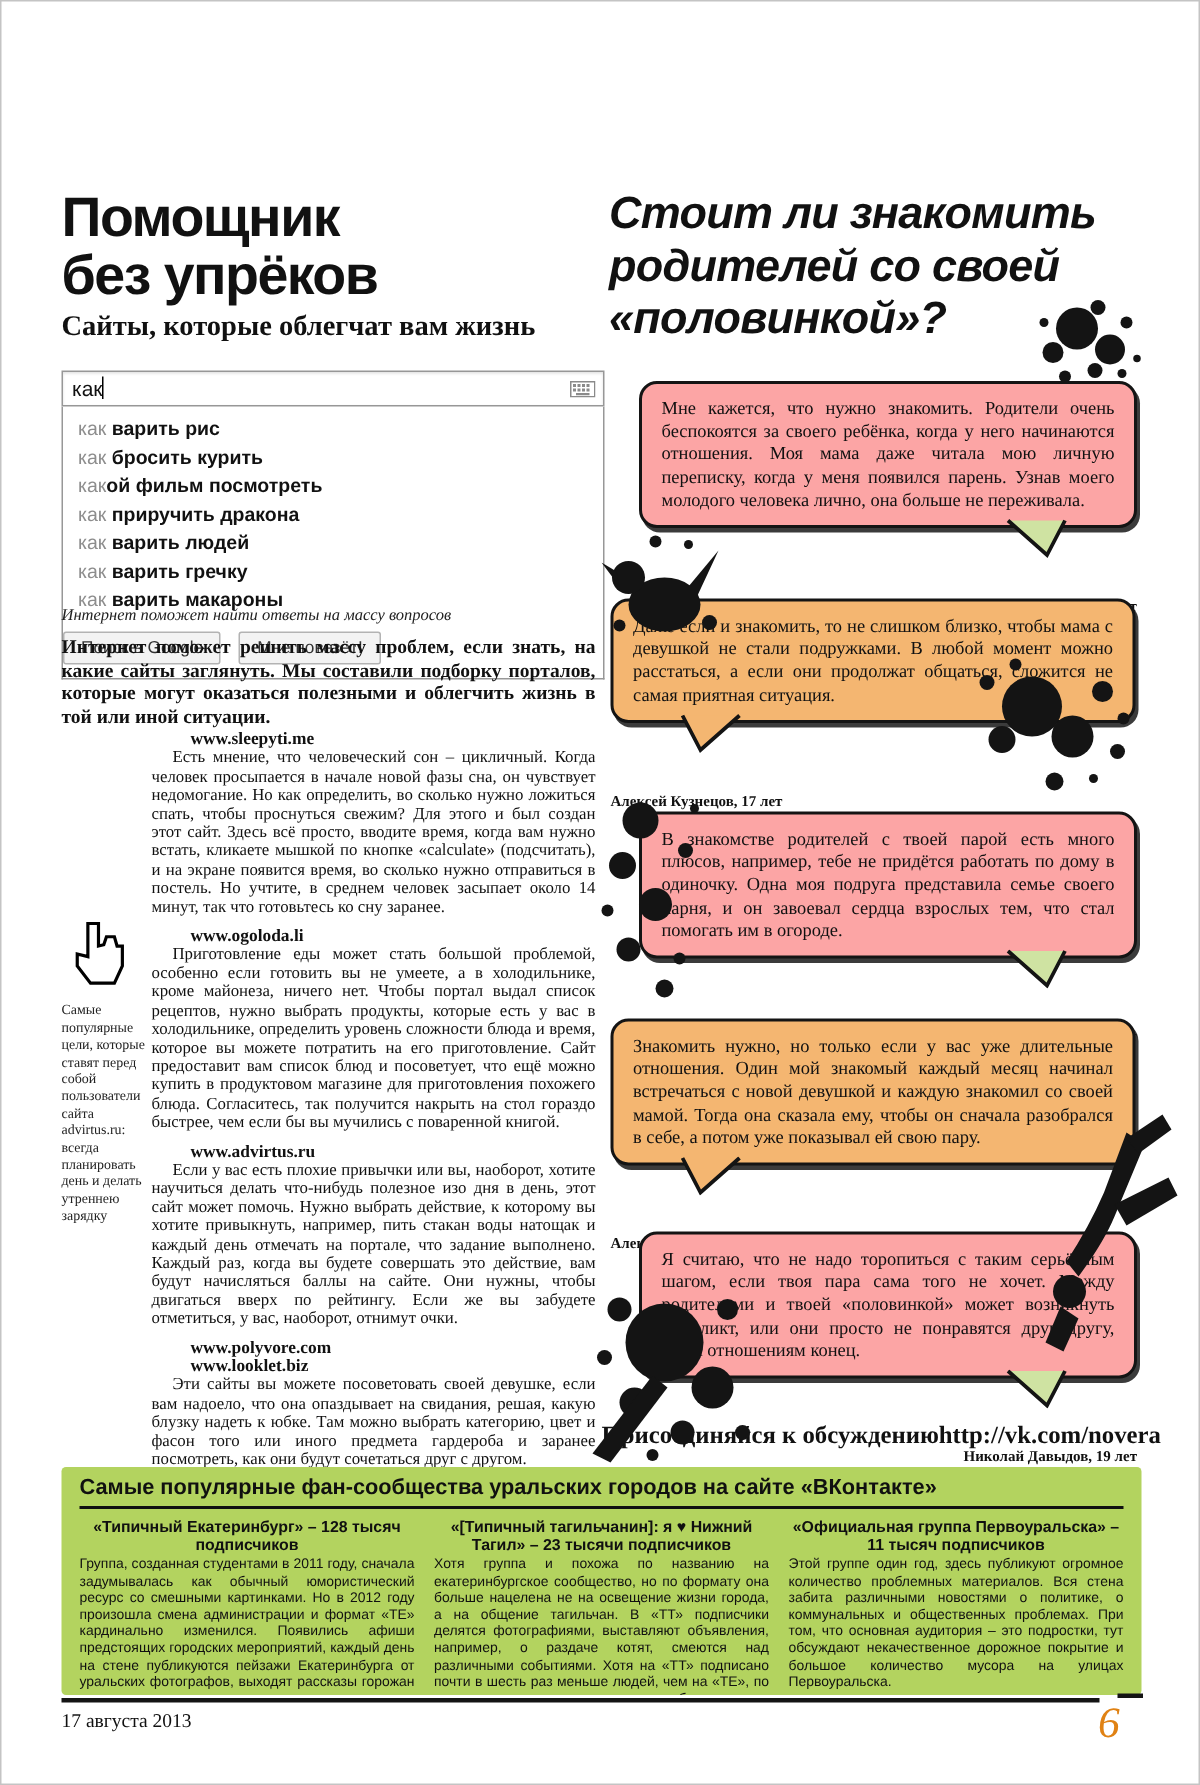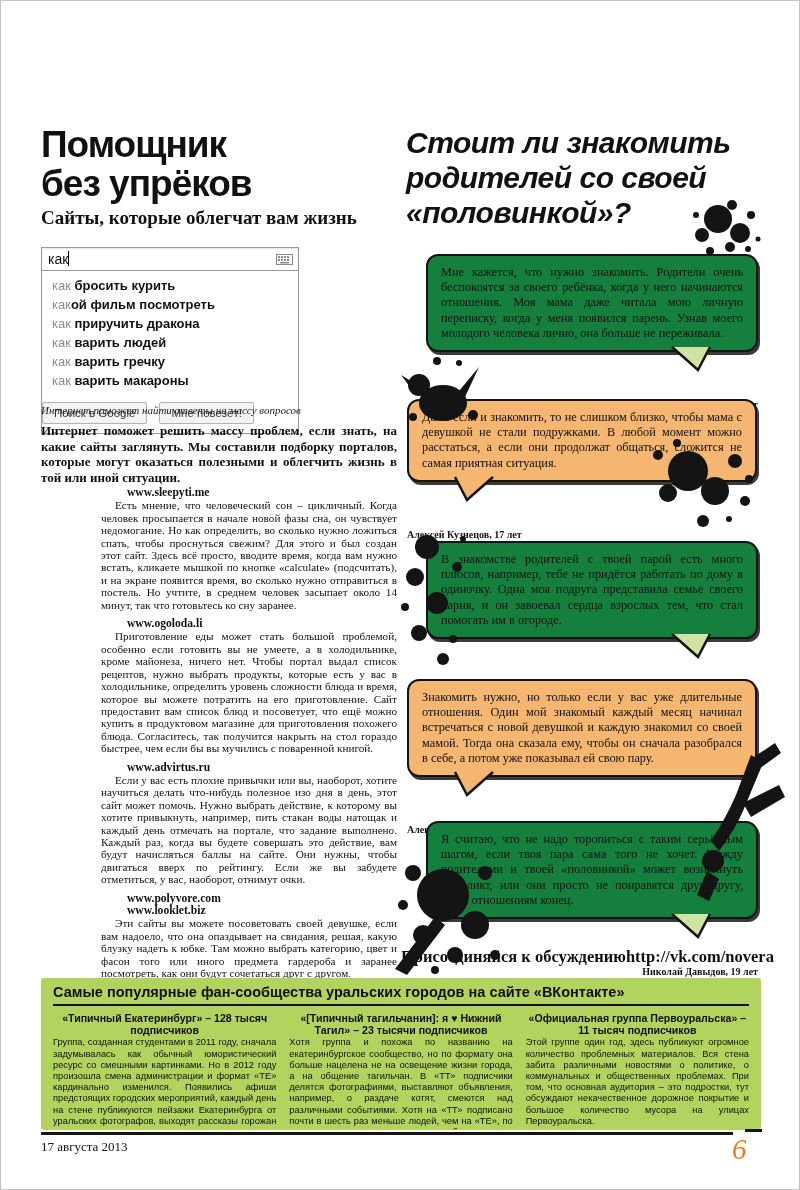--- a/index.html
+++ b/index.html
@@ -24,21 +24,21 @@
   .bubble-icon{position:absolute;right:16px;top:11px;width:46px;height:55px;border-radius:9px;
     background:linear-gradient(#ffe06a,#f2a51c);border:1px solid #d89a00;z-index:2;
     display:flex;align-items:center;justify-content:center;}
 
   
   .l-title{position:absolute;left:40px;top:124px;font-family:"Liberation Sans",sans-serif;
     font-weight:bold;font-size:37px;line-height:39px;letter-spacing:-1px;}
   .l-sub{position:absolute;left:40px;top:206px;font-weight:bold;font-size:19px;}
 
   .search-wrap{position:absolute;left:40px;top:246px;width:356px;font-family:"Liberation Sans",sans-serif;}
-  .sbox{width:258px;}
+  .sbox{width:362px;}
   .search-input{position:relative;border:1px solid #979797;height:24px;box-sizing:border-box;
     box-shadow:inset 0 1px 2px rgba(0,0,0,.12);padding:3px 26px 0 6px;font-size:14px;background:#fff;}
   .caret{display:inline-block;width:1px;height:15px;background:#000;vertical-align:-2px;}
   .kbd-icon{position:absolute;right:5px;top:6px;}
   .search-links{position:absolute;left:320px;top:3px;width:80px;font-size:8.5px;line-height:11px;color:#2a56c6;}
   .search-links div{margin-bottom:2px;cursor:pointer;}
   .suggest{border:1px solid #979797;border-top:none;background:#fff;padding:5px 0 9px;}
   .sg{padding:1px 10px;font-size:13px;line-height:17px;color:#8d8d8d;cursor:pointer;}
   .sg b{color:#111;}
   .btn-row{display:flex;justify-content:flex-start;gap:12px;margin-top:12px;}
@@ -60,21 +60,21 @@
     color:#222;text-align:left;}
   .margin-note .hand{margin:0 4px 6px 2px;}
 
   
   .r-title{position:absolute;left:405px;top:124px;width:360px;font-family:"Liberation Sans",sans-serif;
     font-weight:bold;font-size:30px;line-height:35px;letter-spacing:-.5px;font-style:italic;}
 
   .bgroup{position:absolute;}
   .bubble{position:relative;border:2.5px solid #141414;border-radius:12px;padding:9px 13px;
     font-size:12.3px;line-height:15.2px;text-align:justify;box-shadow:2px 3px 0 rgba(25,25,25,.85);}
-  .green .bubble{background:#15803d;}
+  .green .bubble{background:#fca5a5;}
   .orange .bubble{background:#f4b671;}
   .tail{position:absolute;bottom:-22px;z-index:2;}
   .green .tail{right:44px;}
   .orange .tail{left:44px;}
   .green .tail path{fill:#cfe3a2;stroke:#141414;stroke-width:2.5;}
   .orange .tail path{fill:#f4b671;stroke:#141414;stroke-width:2.5;}
   .bub-author{margin-top:47px;font-weight:bold;font-size:10px;}
   .green .bub-author{text-align:right;}
   .orange .bub-author{text-align:left;}
 
@@ -133,20 +133,21 @@
               <rect x="11" y="2" width="2" height="2"></rect>
             <rect x="2" y="5" width="2" height="2"></rect>
               <rect x="5" y="5" width="2" height="2"></rect>
               <rect x="8" y="5" width="2" height="2"></rect>
               <rect x="11" y="5" width="2" height="2"></rect>
             <rect x="4" y="8" width="9" height="1.5"></rect>
           </g>
         </svg>
       </div>
       <div class="suggest">
+        <div class="sg"><span>как</span><b> варить рис</b></div>
         <div class="sg"><span>как</span><b> бросить курить</b></div>
         <div class="sg"><span>как</span><b>ой фильм посмотреть</b></div>
         <div class="sg"><span>как</span><b> приручить дракона</b></div>
         <div class="sg"><span>как</span><b> варить людей</b></div>
         <div class="sg"><span>как</span><b> варить гречку</b></div>
         <div class="sg"><span>как</span><b> варить макароны</b></div>
         <div class="btn-row">
           <button class="gbtn">Поиск в Google</button>
           <button class="gbtn">Мне повезёт!</button>
         </div>
@@ -171,20 +172,26 @@
       <p>Если у вас есть плохие привычки или вы, наоборот, хотите научиться делать что-нибудь полезное изо дня в день, этот сайт может помочь. Нужно выбрать действие, к которому вы хотите привыкнуть, например, пить стакан воды натощак и каждый день отмечать на портале, что задание выполнено. Каждый раз, когда вы будете совершать это действие, вам будут начисляться баллы на сайте. Они нужны, чтобы двигаться вверх по рейтингу. Если же вы забудете отметиться, у вас, наоборот, отнимут очки.</p>
     </div>
     <div class="sec">
       <div class="url">www.polyvore.com</div>
       <div class="url">www.looklet.biz</div>
       <p>Эти сайты вы можете посоветовать своей девушке, если вам надоело, что она опаздывает на свидания, решая, какую блузку надеть к юбке. Там можно выбрать категорию, цвет и фасон того или иного предмета гардероба и заранее посмотреть, как они будут сочетаться друг с другом.</p>
     </div>
     <div class="author-sig">Сергей Дианов</div>
   </div>
 
+  <div class="margin-note">
+    <svg class="hand" width="40" height="46" viewBox="0 0 44 52">
+      <path d="M17 3h8v17l4-1 2-6h6l2 7h4v15l-6 13H19l-10-13v-9l8 2z" fill="#fff" stroke="#000" stroke-width="2.4"></path>
+    </svg>
+    <div>Самые популярные цели, которые ставят перед собой пользователи сайта advirtus.ru: всегда планировать день и делать утреннею зарядку</div>
+  </div>
 
   <div class="r-title">Стоит ли знакомить родителей со своей «половинкой»?</div>
 
   <div class="bgroup g1 green">
     <div class="bubble">
       <span>Мне кажется, что нужно знакомить. Родители очень беспокоятся за своего ребёнка, когда у него начинаются отношения. Моя мама даже читала мою личную переписку, когда у меня появился парень. Узнав моего молодого человека лично, она больше не переживала.</span>
       <svg class="tail" width="42" height="26" viewBox="0 0 42 26">
           <path d="M2 1 L28 24 L40 1"></path>
         </svg>
     </div>

